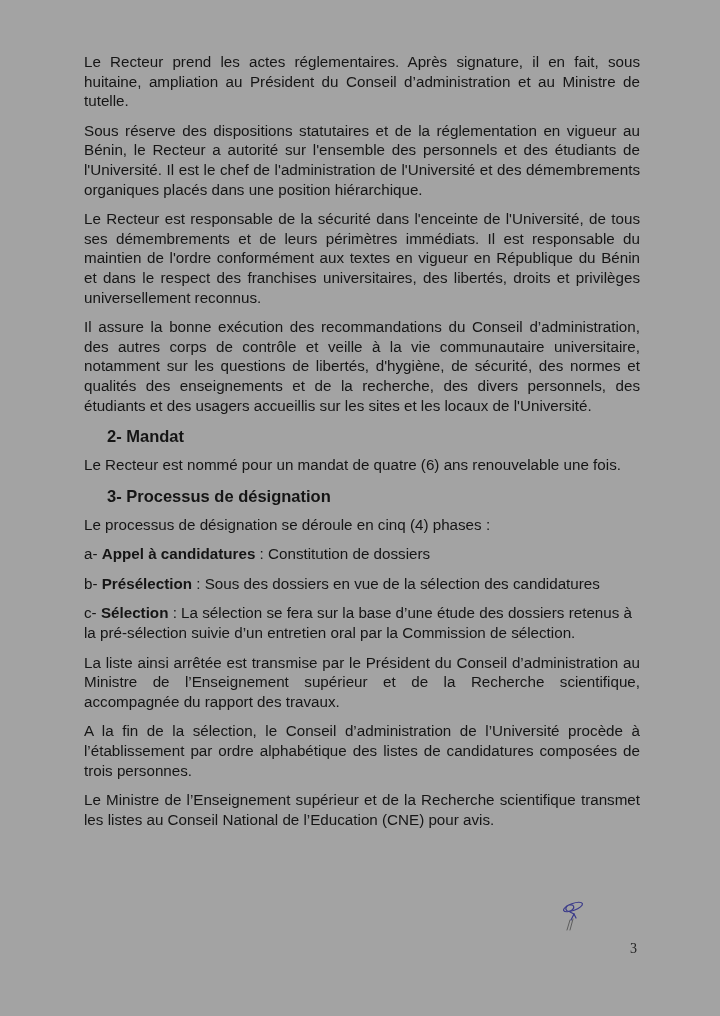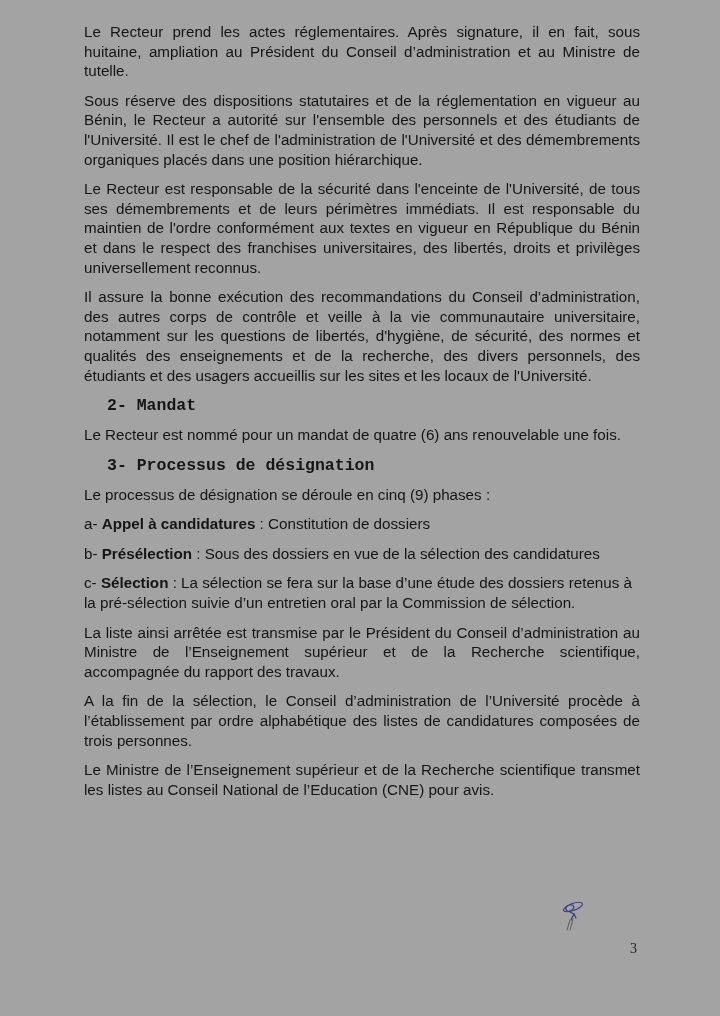--- a/index.html
+++ b/index.html
@@ -11,35 +11,34 @@
       height: 1016px;
       background: #a3a3a3;
       position: relative;
       overflow: hidden;
       font-family: "Liberation Sans", sans-serif;
       color: #151515;
     }
     .page {
       position: absolute;
       left: 84px;
-      top: 22px;
+      top: 52px;
       width: 556px;
       font-size: 15.2px;
       line-height: 19.6px;
     }
     p {
       margin: 0 0 10px 0;
       text-align: justify;
     }
     h2 {
       margin: 2px 0 8px 23px;
       font-size: 16.5px;
       font-weight: bold;
       line-height: 22px;
-      font-family: Liberation Mono, monospace;
     }
     .phase {
       margin: 0 8px 10px 0;
       text-align: justify;
     }
     .phase b { font-weight: bold; }
     .signature {
       position: absolute;
       left: 558px;
       top: 900px;
@@ -61,21 +60,21 @@
 <div class="page">
   <p>Le Recteur prend les actes réglementaires. Après signature, il en fait, sous huitaine, ampliation au Président du Conseil d’administration et au Ministre de tutelle.</p>
   <p>Sous réserve des dispositions statutaires et de la réglementation en vigueur au Bénin, le Recteur a autorité sur l'ensemble des personnels et des étudiants de l'Université. Il est le chef de l'administration de l'Université et des démembrements organiques placés dans une position hiérarchique.</p>
   <p>Le Recteur est responsable de la sécurité dans l'enceinte de l'Université, de tous ses démembrements et de leurs périmètres immédiats. Il est responsable du maintien de l'ordre conformément aux textes en vigueur en République du Bénin et dans le respect des franchises universitaires, des libertés, droits et privilèges universellement reconnus.</p>
   <p>Il assure la bonne exécution des recommandations du Conseil d’administration, des autres corps de contrôle et veille à la vie communautaire universitaire, notamment sur les questions de libertés, d'hygiène, de sécurité, des normes et qualités des enseignements et de la recherche, des divers personnels, des étudiants et des usagers accueillis sur les sites et les locaux de l'Université.</p>
 
   <h2>2- Mandat</h2>
   <p>Le Recteur est nommé pour un mandat de quatre (6) ans renouvelable une fois.</p>
 
   <h2>3- Processus de désignation</h2>
-  <p>Le processus de désignation se déroule en cinq (9) phases :</p>
+  <p>Le processus de désignation se déroule en cinq (4) phases :</p>
 
   <div class="phase">
     <span>a- </span><b>Appel à candidatures</b><span> : </span><span>Constitution de dossiers</span>
   </div>
   <div class="phase">
     <span>b- </span><b>Présélection</b><span> : </span><span>Sous des dossiers en vue de la sélection des candidatures</span>
   </div>
   <div class="phase">
     <span>c- </span><b>Sélection</b><span> : </span><span>La sélection se fera sur la base d’une étude des dossiers retenus à la pré-sélection suivie d’un entretien oral par la Commission de sélection.</span>
   </div>

